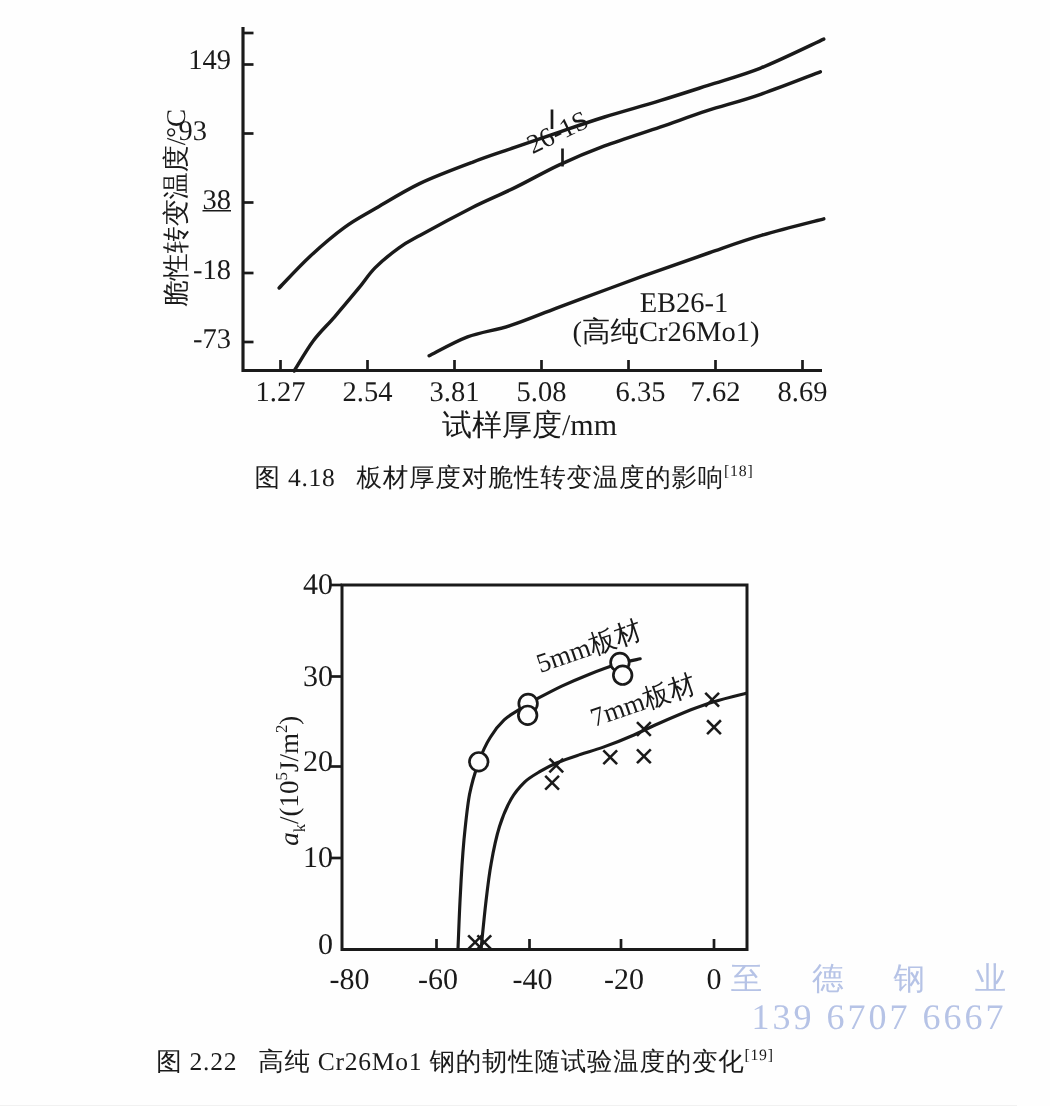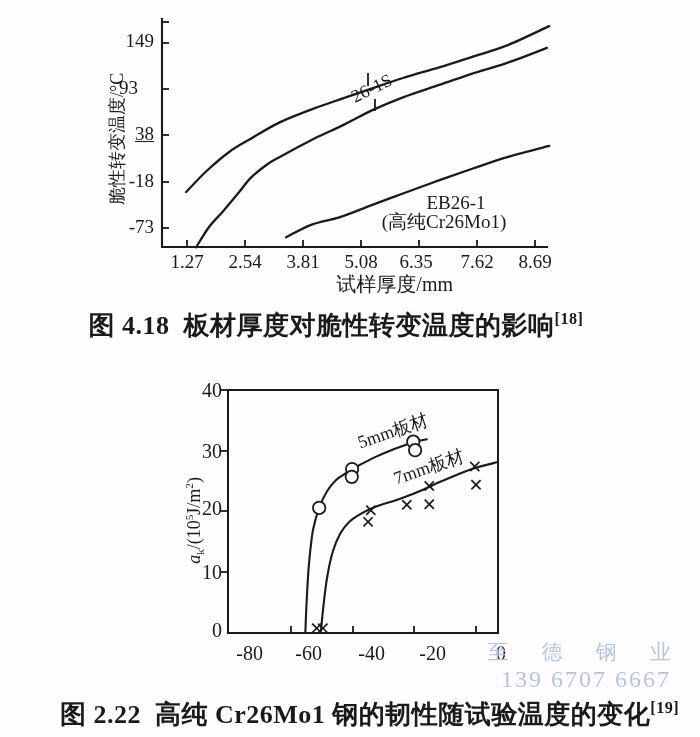--- a/index.html
+++ b/index.html
@@ -3,23 +3,23 @@
 <meta charset="utf-8">
 <style>
   html,body{margin:0;padding:0;background:#e8e8e8;}
   .page{position:relative;width:700px;height:737px;background:#fefefe;overflow:hidden;
         font-family:"Liberation Serif","DejaVu Serif",serif;color:#1a1a1a;}
   svg{position:absolute;left:0;top:0;}
   .t{position:absolute;white-space:nowrap;line-height:1.2;}
   .c{text-align:center;}
   .r{text-align:right;}
   .f19{font-size:19px;}
-  .f20{font-size:20px;text-align:right;}
+  .f20{font-size:20px;}
   .f18{font-size:18px;}
-  .cap{font-size:26px;font-weight:700;letter-spacing:0.5px;}
+  .cap{font-size:17px;font-weight:400;letter-spacing:0.5px;}
   .cap .gap{margin-left:14px;}
   .rot90{transform:rotate(-90deg);transform-origin:center center;}
   .rotband{transform:rotate(-26deg);transform-origin:center center;}
   .rotlbl{transform:rotate(-19deg);transform-origin:center center;}
   sup{font-size:62%;}
   sub{font-size:62%;}
   .wm{color:#b6c3e6;}
   .wm1{font-size:21px;letter-spacing:14px;}
   .wm2{font-size:24px;letter-spacing:2px;}
 </style>
@@ -89,21 +89,21 @@
   <div class="t f19 r" style="left:100px;top:123px;width:54px;text-decoration:underline;">38</div>
   <div class="t f19 r" style="left:100px;top:170px;width:54px;font-family:Liberation Serif, serif;">-18</div>
   <div class="t f19 r" style="left:100px;top:216px;width:54px;">-73</div>
 
   <div class="t f18 c rot90" style="left:43px;top:128px;width:150px;">脆性转变温度/°C</div>
 
   <div class="t f19 c" style="left:155px;top:251px;width:64px;">1.27</div>
   <div class="t f19 c" style="left:213px;top:251px;width:64px;">2.54</div>
   <div class="t f19 c" style="left:271px;top:251px;width:64px;">3.81</div>
   <div class="t f19 c" style="left:329px;top:251px;width:64px;">5.08</div>
-  <div class="t f19 c" style="left:384px;top:251px;width:64px;font-family:Liberation Serif, serif;">6.35</div>
+  <div class="t f19 c" style="left:395px;top:251px;width:64px;font-family:Liberation Serif, serif;">6.35</div>
   <div class="t f19 c" style="left:445px;top:251px;width:64px;">7.62</div>
   <div class="t f19 c" style="left:503px;top:251px;width:64px;">8.69</div>
 
   <div class="t f20 c" style="left:253px;top:272px;width:200px;">试样厚度/mm</div>
 
   <div class="t f18 c rotband" style="left:337px;top:78px;width:70px;">26-1S</div>
   <div class="t f19 c" style="left:406px;top:192px;width:100px;">EB26-1</div>
   <div class="t f19 c" style="left:344px;top:211px;width:200px;">(高纯Cr26Mo1)</div>
 
   <div class="t cap c" style="left:86px;top:309px;width:500px;"><span>图 4.18</span><span class="gap">板材厚度对脆性转变温度的影响</span><sup>[18]</sup></div>

